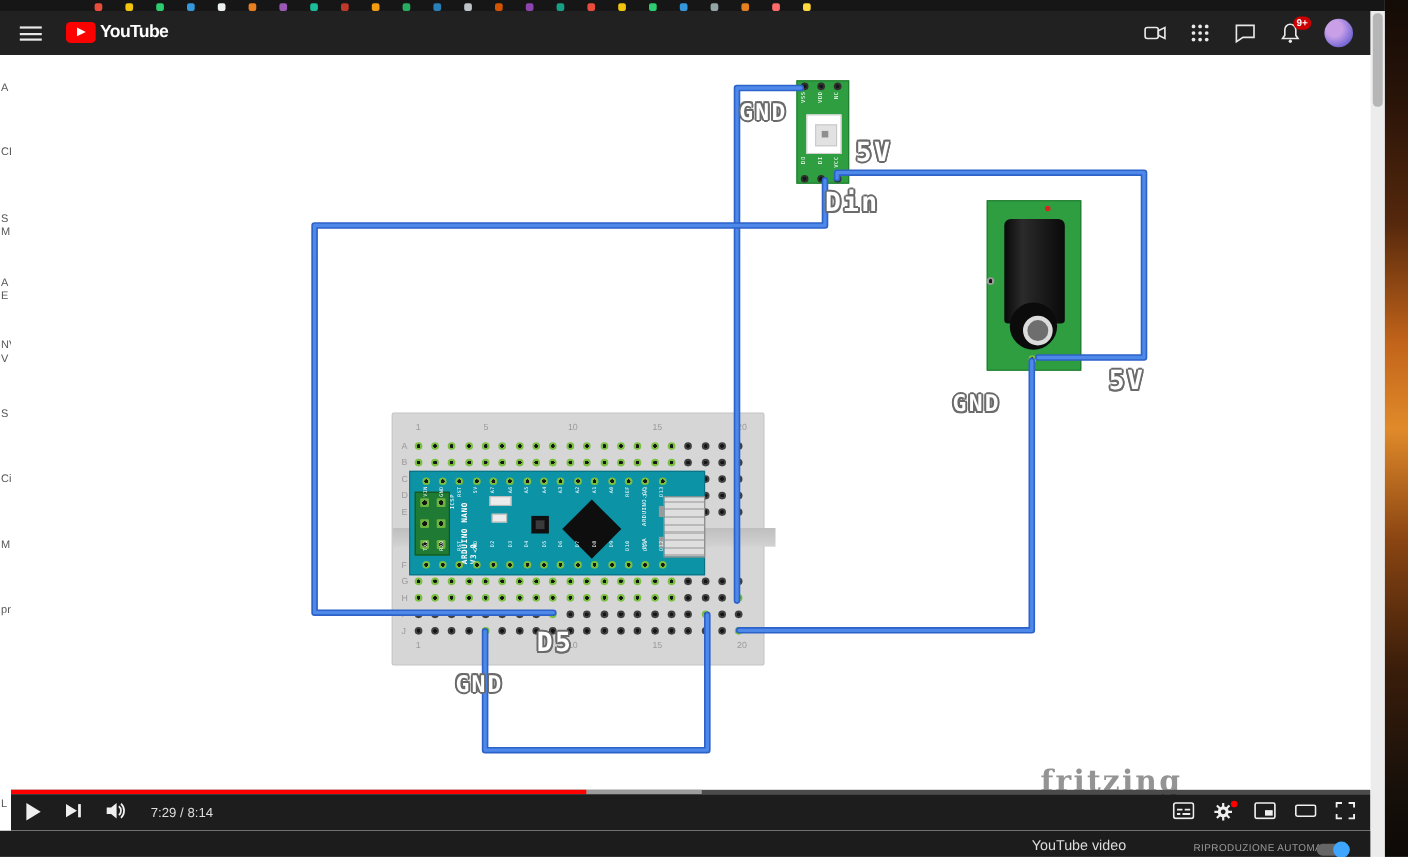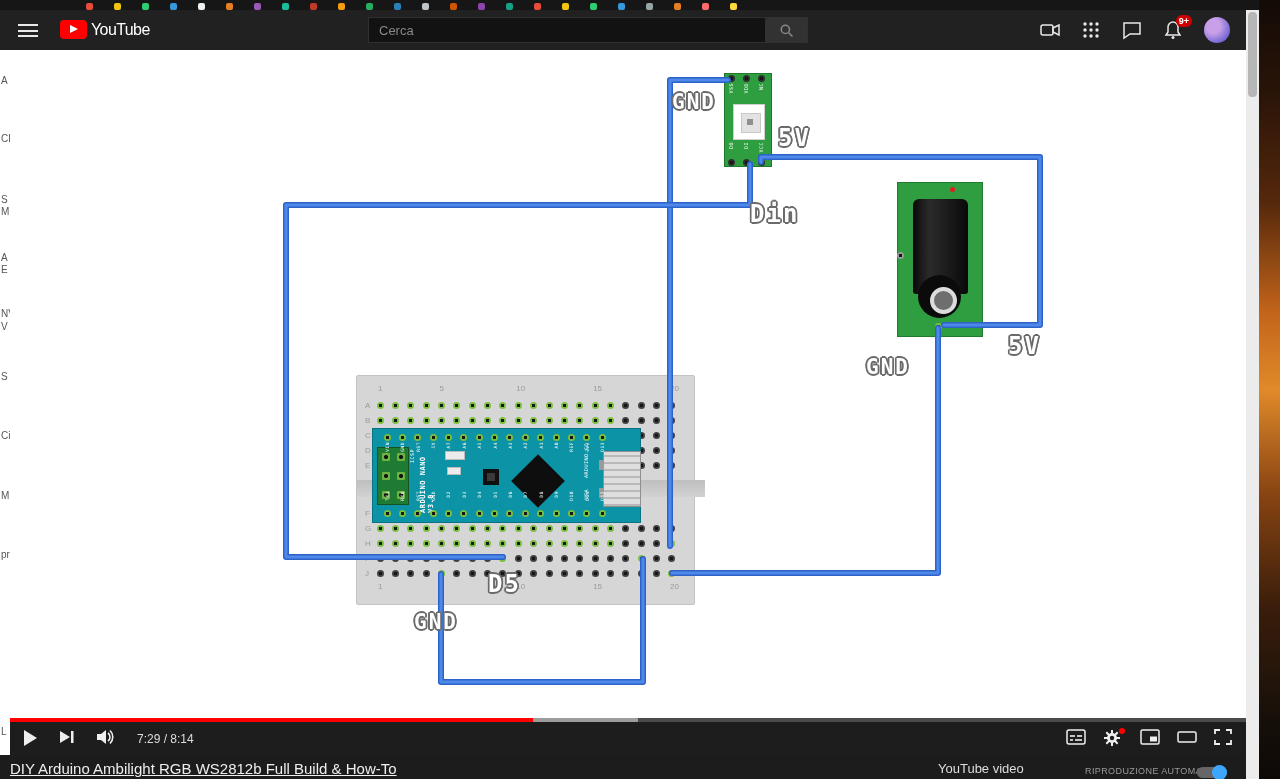--- a/index.html
+++ b/index.html
@@ -14,21 +14,21 @@
 
   
   .yt-header { position:absolute; left:0; top:10px; width:1246px; height:40px;
     background:#212121; z-index:40; }
   .hamburger { position:absolute; left:18px; top:14px; width:20px; height:13px; cursor:pointer; }
   .hamburger i { display:block; height:2px; background:#e8e8e8; margin-bottom:3.5px; }
   .yt-logo { position:absolute; left:60px; top:10px; display:flex; align-items:center; }
   .logo-mark { width:27px; height:19px; background:#f00; border-radius:4px; position:relative; }
   .logo-mark::after { content:""; position:absolute; left:10px; top:5px;
     border-left:8px solid #fff; border-top:4.5px solid transparent; border-bottom:4.5px solid transparent; }
-  .logo-text { color:#fff; font-weight:normal; font-size:16px; letter-spacing:-0.6px; margin-left:4px; }
+  .logo-text { color:#fff; font-weight:bold; font-size:16px; letter-spacing:-0.6px; margin-left:4px; }
   .search-wrap { position:absolute; left:368px; top:7px; height:26px; display:flex; }
   .search-wrap input { width:398px; height:26px; background:#121212; border:1px solid #303030;
     color:#ccc; font-size:13px; padding:0 10px; outline:none; }
   .search-wrap input::placeholder { color:#888; }
   .search-btn { width:42px; height:26px; background:#323232; border:1px solid #303030;
     border-left:none; display:flex; align-items:center; justify-content:center; cursor:pointer; }
   .hdr-icons { position:absolute; right:16px; top:7px; height:26px; display:flex;
     align-items:center; gap:21px; }
   .hicon { width:20px; height:20px; position:relative; cursor:pointer; }
   .badge { position:absolute; top:-5px; right:-9px; background:#c00; color:#fff;
@@ -172,29 +172,20 @@
 
 <header class="yt-header">
   <div class="hamburger">
       <i></i>
       <i></i>
       <i></i>
     </div>
   <div class="yt-logo">
     <div class="logo-mark"></div>
     <span class="logo-text">YouTube</span>
-  </div>
-  <div class="search-wrap">
-    <input type="text" placeholder="Cerca" style="">
-    <div class="search-btn">
-      <svg width="15" height="15" viewBox="0 0 20 20">
-        <circle cx="8.5" cy="8.5" r="5.5" fill="none" stroke="#8a8a8a" stroke-width="2"></circle>
-        <line x1="13" y1="13" x2="18" y2="18" stroke="#8a8a8a" stroke-width="2"></line>
-      </svg>
-    </div>
   </div>
   <div class="hdr-icons">
     <div class="hicon">
       <svg width="20" height="20" viewBox="0 0 20 20">
           <rect x="1" y="5" width="12" height="10" rx="2" fill="none" stroke="#e8e8e8" stroke-width="1.5"></rect>
           <path d="M13 8l6-3v10l-6-3z" fill="none" stroke="#e8e8e8" stroke-width="1.5"></path>
         </svg>
     </div>
     <div class="hicon">
       <svg width="20" height="20" viewBox="0 0 20 20" fill="#e8e8e8">
@@ -520,26 +511,27 @@
       <polyline points="751,112 751,107 1030,107 1030,275 934,275" fill="none" stroke="#4e89ea" stroke-width="3" stroke-linejoin="round" stroke-linecap="round"></polyline>
       <polyline points="928,278 928,523 662,523" fill="none" stroke="#2d62c9" stroke-width="6" stroke-linejoin="round" stroke-linecap="round"></polyline>
       <polyline points="928,278 928,523 662,523" fill="none" stroke="#4e89ea" stroke-width="3" stroke-linejoin="round" stroke-linecap="round"></polyline>
       <polyline points="431,524 431,632 633,632 633,509" fill="none" stroke="#2d62c9" stroke-width="6" stroke-linejoin="round" stroke-linecap="round"></polyline>
       <polyline points="431,524 431,632 633,632 633,509" fill="none" stroke="#4e89ea" stroke-width="3" stroke-linejoin="round" stroke-linecap="round"></polyline>
     </svg>
 
   <div id="fz-labels">
       <span class="fz" style="left: 662px; top: 40px; font-size: 21px;">GND</span>
       <span class="fz" style="left: 768px; top: 74px; font-size: 24px;">5V</span>
-      <span class="fz" style="left: 740px; top: 120px; font-size: 24px; margin-top: 30px;">Din</span>
+      <span class="fz" style="left: 740px; top: 120px; font-size: 24px;">Din</span>
       <span class="fz" style="left: 998px; top: 282px; font-size: 24px;">5V</span>
       <span class="fz" style="left: 856px; top: 305px; font-size: 21px;">GND</span>
       <span class="fz" style="left: 478px; top: 520px; font-size: 24px;">D5</span>
       <span class="fz" style="left: 404px; top: 560px; font-size: 21px;">GND</span>
     </div>
+  <div class="watermark">fritzing</div>
 
   <div class="progress">
     <div class="buffered" id="buffered" style="width: 50.8%;"></div>
     <div class="watched" id="watched" style="width: 42.3%;"></div>
   </div>
   <div class="controls">
     <div class="cgroup-l">
       <div class="cbtn">
         <svg width="16" height="18" viewBox="0 0 16 18">
             <polygon points="2,1 15,9 2,17" fill="#efefef"></polygon>
@@ -600,21 +592,20 @@
             <path d="M12 1h5v4"></path>
             <path d="M17 11v4h-5"></path>
             <path d="M6 15H1v-4"></path>
           </svg>
       </div>
     </div>
   </div>
 </div>
 
 <div class="below-bar">
-  <a class="vid-title">DIY Arduino Ambilight RGB WS2812b Full Build &amp; How-To</a>
   <span class="next-videos">YouTube video</span>
   <span class="autoplay">RIPRODUZIONE AUTOMATICA</span>
   <div class="toggle"></div>
 </div>
 
 <div class="scrollbar">
   <div class="thumb"></div>
 </div>
 <div class="right-art"></div>
 

